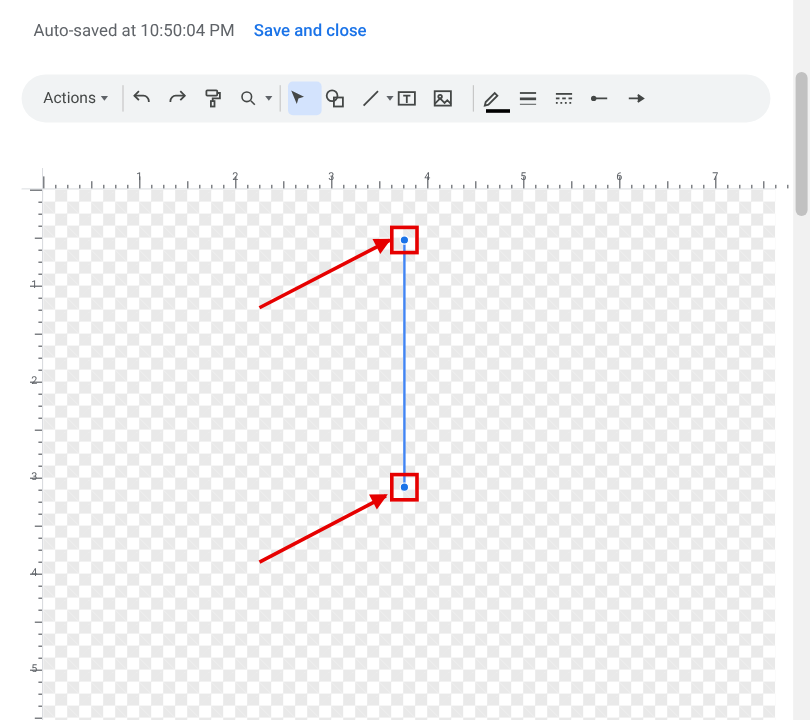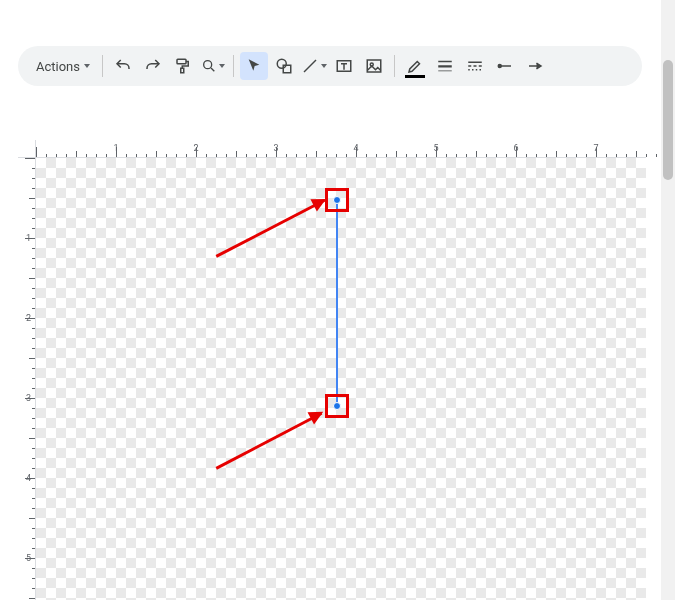--- a/index.html
+++ b/index.html
@@ -50,21 +50,21 @@
       display: flex;
       align-items: center;
       padding: 0 10px;
       gap: 2px;
     }
     .tbtn {
       height: 28px;
       min-width: 28px;
       display: flex;
       align-items: center;
-      justify-content: center;
+      justify-content: space-between;
       border-radius: 4px;
       cursor: pointer;
       color: #444746;
       position: relative;
     }
     .tbtn.active {
       background: #d3e3fd;
     }
     .tbtn svg { display: block; }
     .actions-btn {
@@ -174,20 +174,24 @@
       background: #c1c1c1;
       border-radius: 6px;
     }
   </style>
 </head>
 <body>
 
 <div class="dialog">
 
   <div class="header">
+    <div class="header-right">
+      <span class="autosave">Auto-saved at 10:50:04 PM</span>
+      <span class="save-close">Save and close</span>
+    </div>
   </div>
 
   <div class="toolbar">
     <div class="tbtn actions-btn">
       <span>Actions</span>
       <span class="dd-caret"></span>
     </div>
     <div class="sep"></div>
 
     <div class="tbtn">

